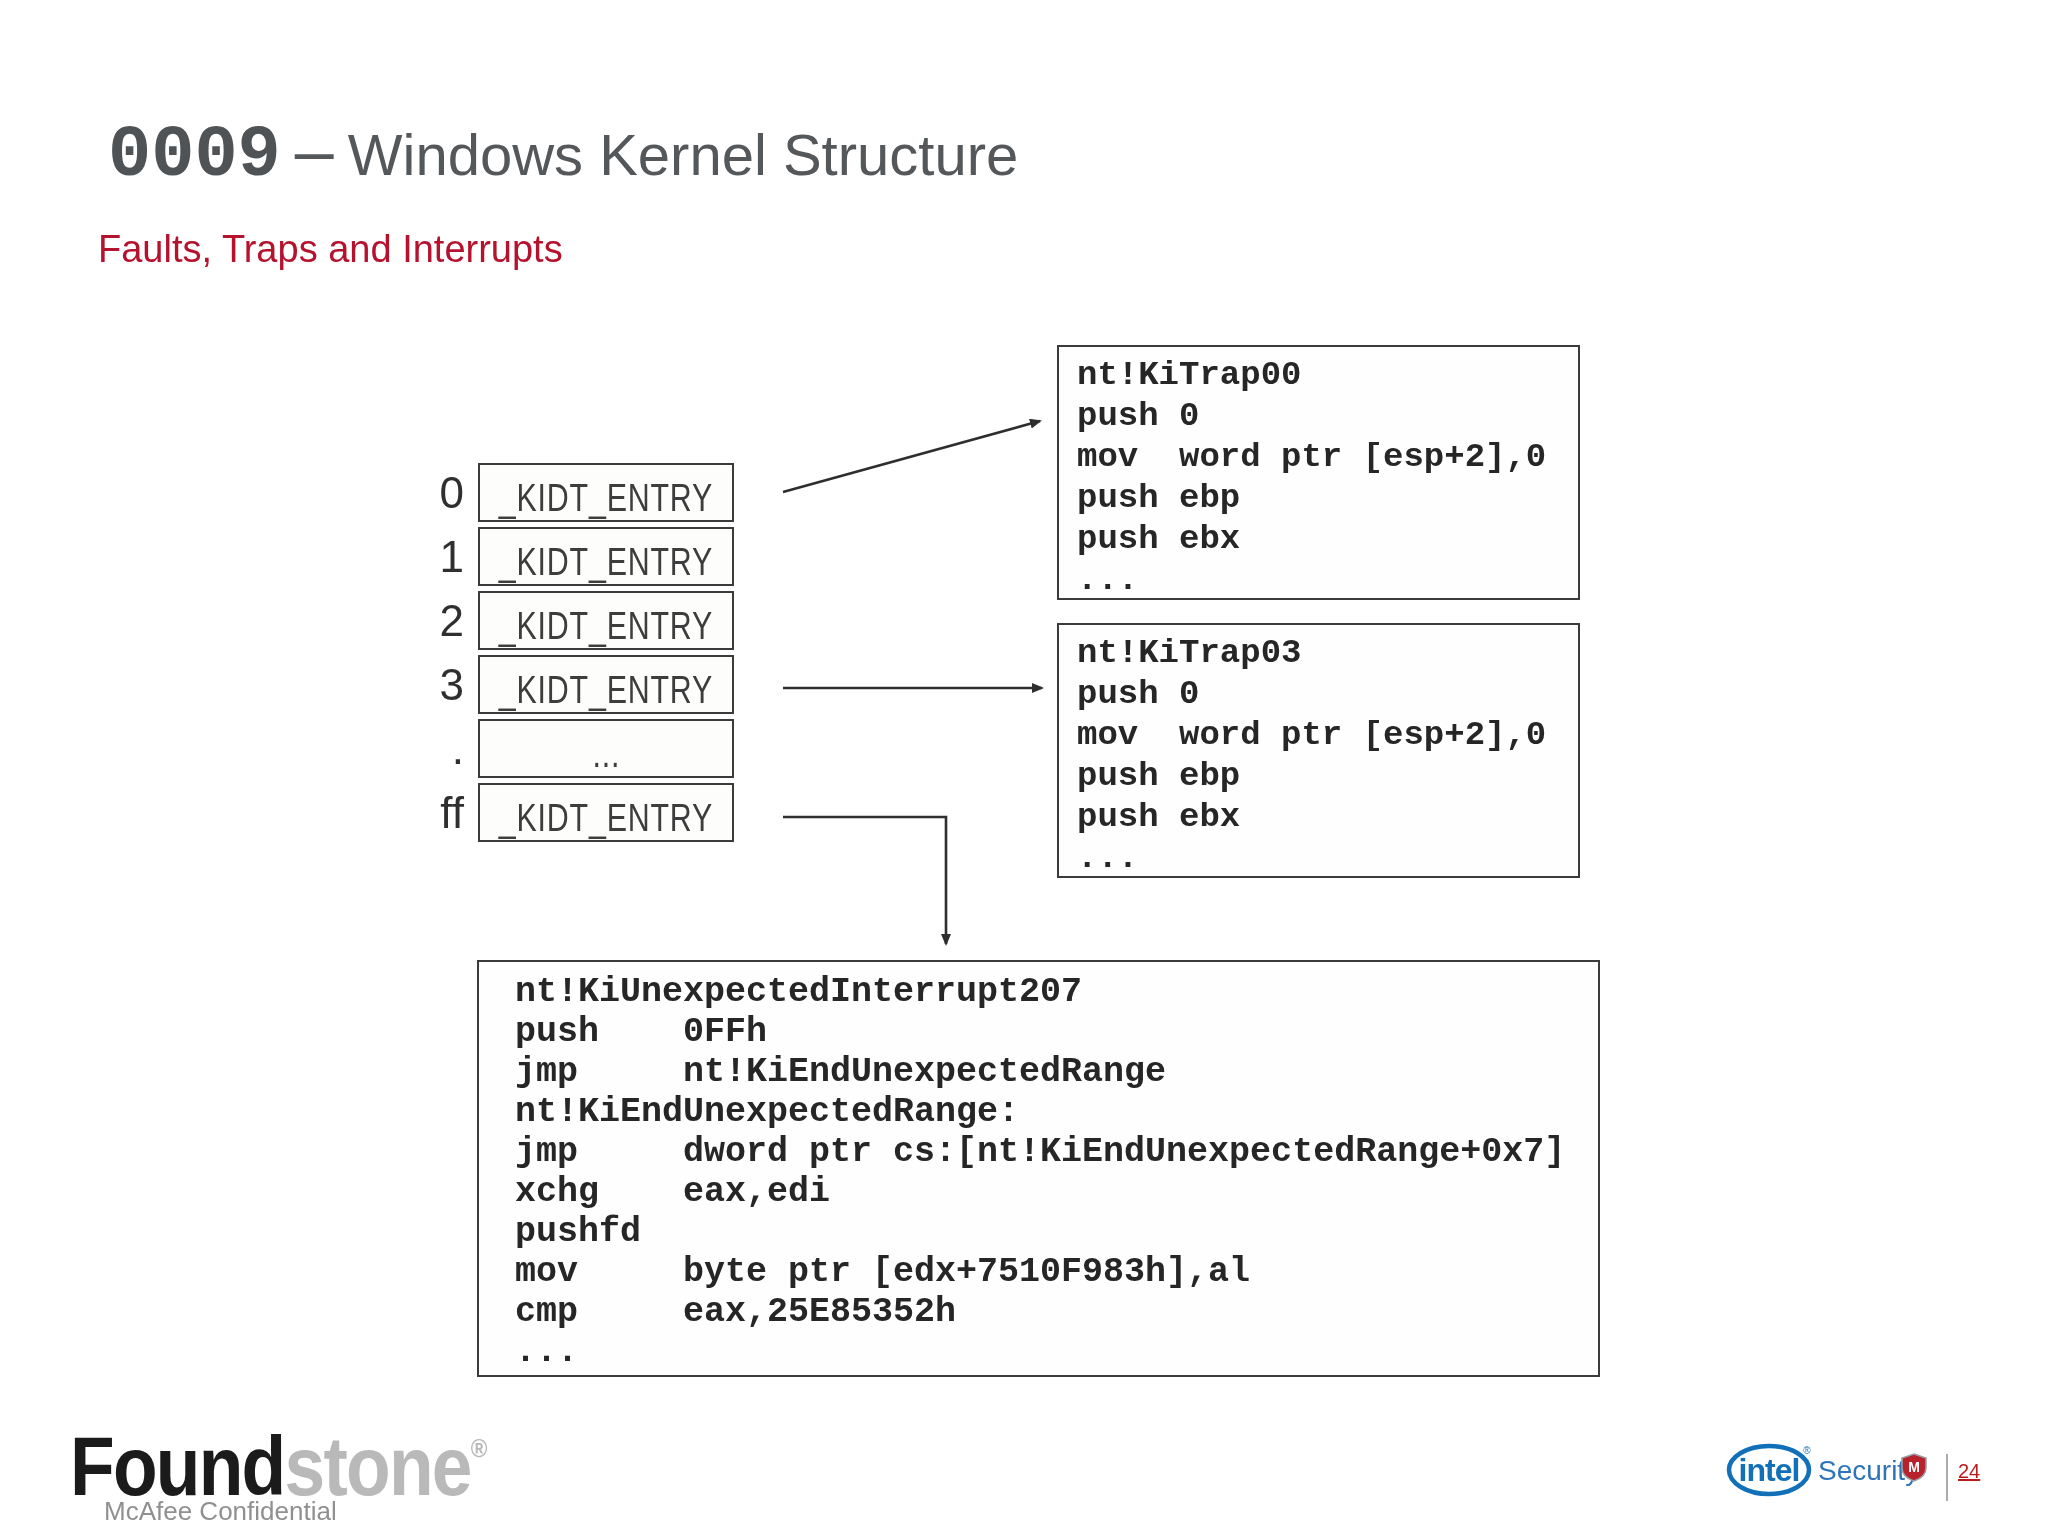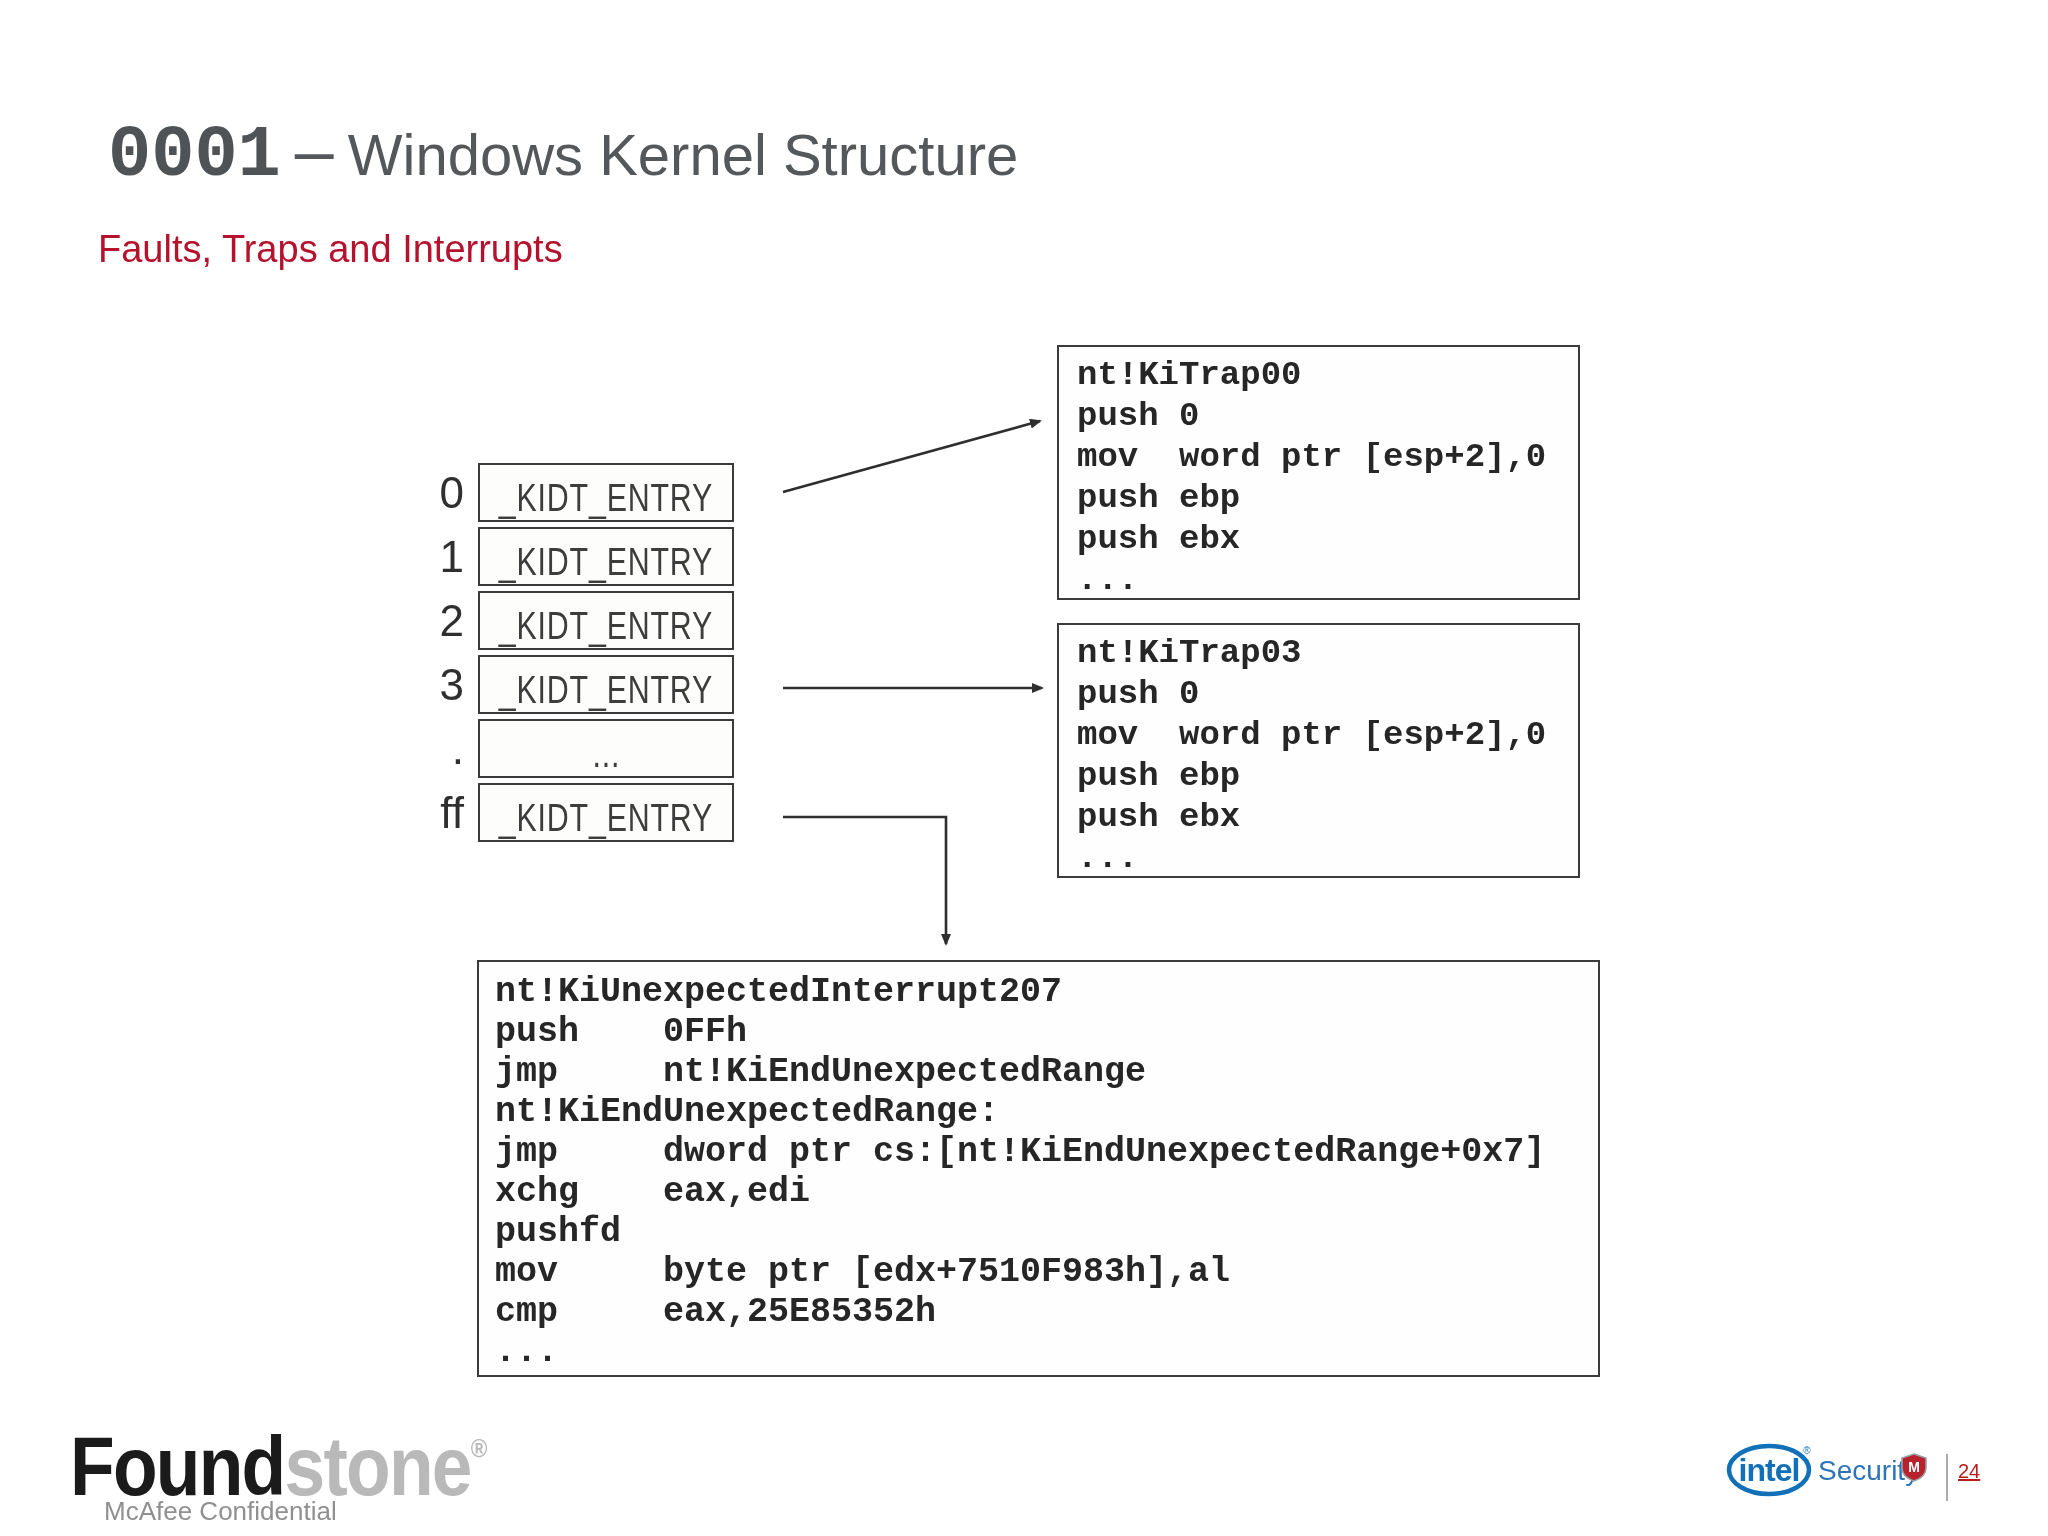--- a/index.html
+++ b/index.html
@@ -51,21 +51,21 @@
   .codebox pre{
     margin:0;
     font-family:"Liberation Mono","DejaVu Sans Mono",monospace;
     font-weight:600;color:#262626;
     white-space:pre;
   }
   .trap{left:1057px;width:523px;height:255px;}
   .trap pre{padding:8px 0 0 18px;font-size:34px;line-height:41px;}
   .trap00{top:345px;}
   .trap03{top:623px;}
-  .unexpected{left:477px;top:960px;width:1123px;height:417px;}
+  .unexpected{left:477px;top:960px;width:1123px;height:417px;padding-left:20px;}
   .unexpected pre{padding:10px 0 0 16px;font-size:35px;line-height:40px;}
   svg.connectors{position:absolute;left:0;top:0;pointer-events:none;}
   
   .brand{
     position:absolute;left:70px;top:1424px;
     font-weight:bold;font-size:84px;line-height:1;letter-spacing:-2px;
     transform:scaleX(.87);transform-origin:left center;
     white-space:nowrap;
   }
   .brand .b1{color:#1b1b1b;}
@@ -89,21 +89,21 @@
     position:absolute;left:1958px;top:1460px;
     font-size:20px;color:#b91c1c;text-decoration:underline;
   }
 </style>
 </head>
 <body>
 
 <div class="slide">
 
   <h1 class="title" style="margin:0;font-weight:400">
-    <span class="num">0001</span><span class="sep">–</span><span class="txt">Windows Kernel Structure</span>
+    <span class="num">0009</span><span class="sep">–</span><span class="txt">Windows Kernel Structure</span>
   </h1>
   <div class="subtitle">Faults, Traps and Interrupts</div>
 
   <div class="idt-index" style="top:463px">0</div>
   <div class="idt-index" style="top:527px">1</div>
   <div class="idt-index" style="top:591px">2</div>
   <div class="idt-index" style="top:655px">3</div>
   <div class="idt-index" style="top:719px">.</div>
   <div class="idt-index" style="top:783px">ff</div>
 

